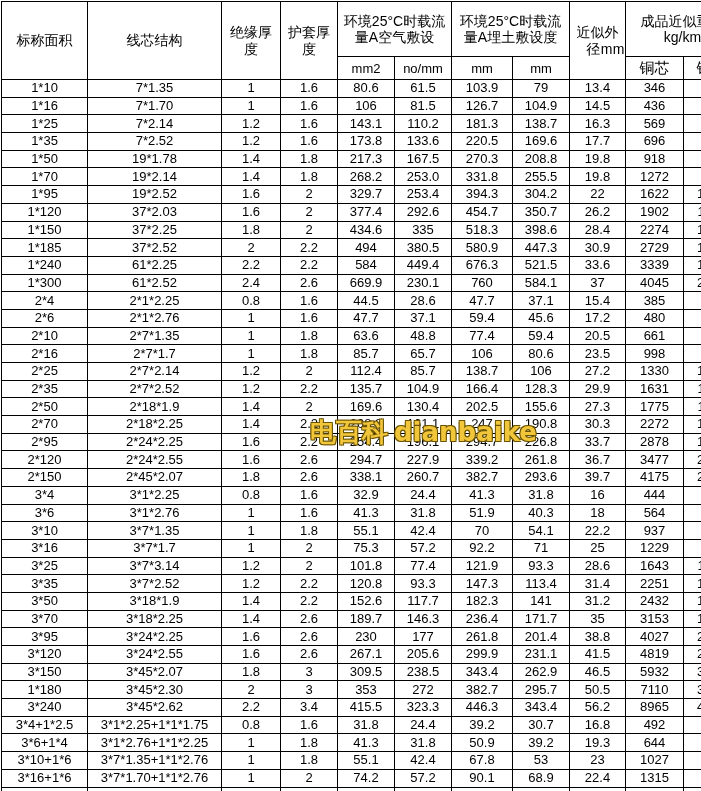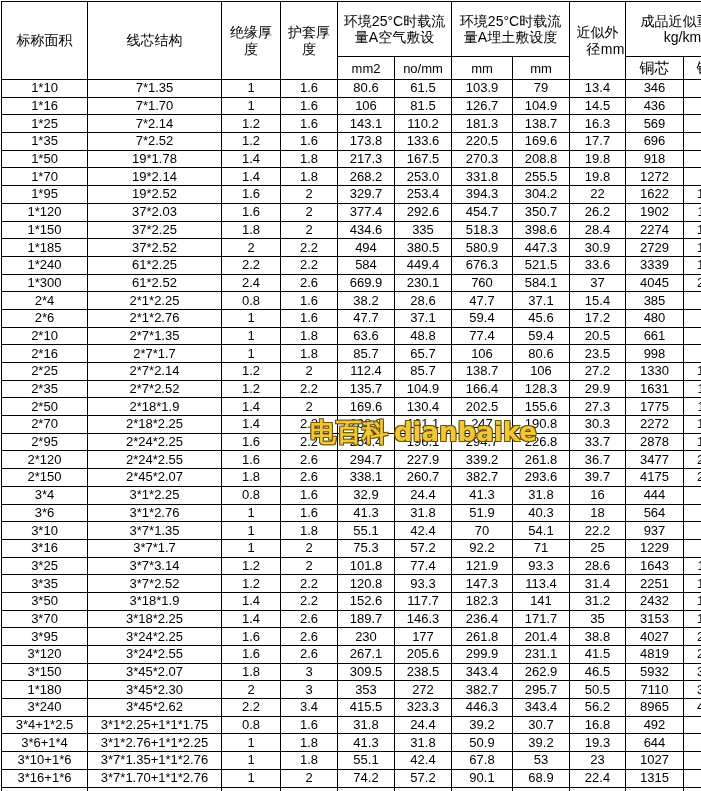--- a/index.html
+++ b/index.html
@@ -318,21 +318,21 @@
           <td class="">584.1</td>
           <td class="">37</td>
           <td class="">4045</td>
           <td class="">2073</td>
         </tr>
         <tr>
           <td class="c-area">2*4</td>
           <td class="c-struct">2*1*2.25</td>
           <td class="">0.8</td>
           <td class="">1.6</td>
-          <td class="">38.2</td>
+          <td class="">44.5</td>
           <td class="">28.6</td>
           <td class="">47.7</td>
           <td class="">37.1</td>
           <td class="">15.4</td>
           <td class="">385</td>
           <td class="">335</td>
         </tr>
         <tr>
           <td class="c-area">2*6</td>
           <td class="c-struct">2*1*2.76</td>

